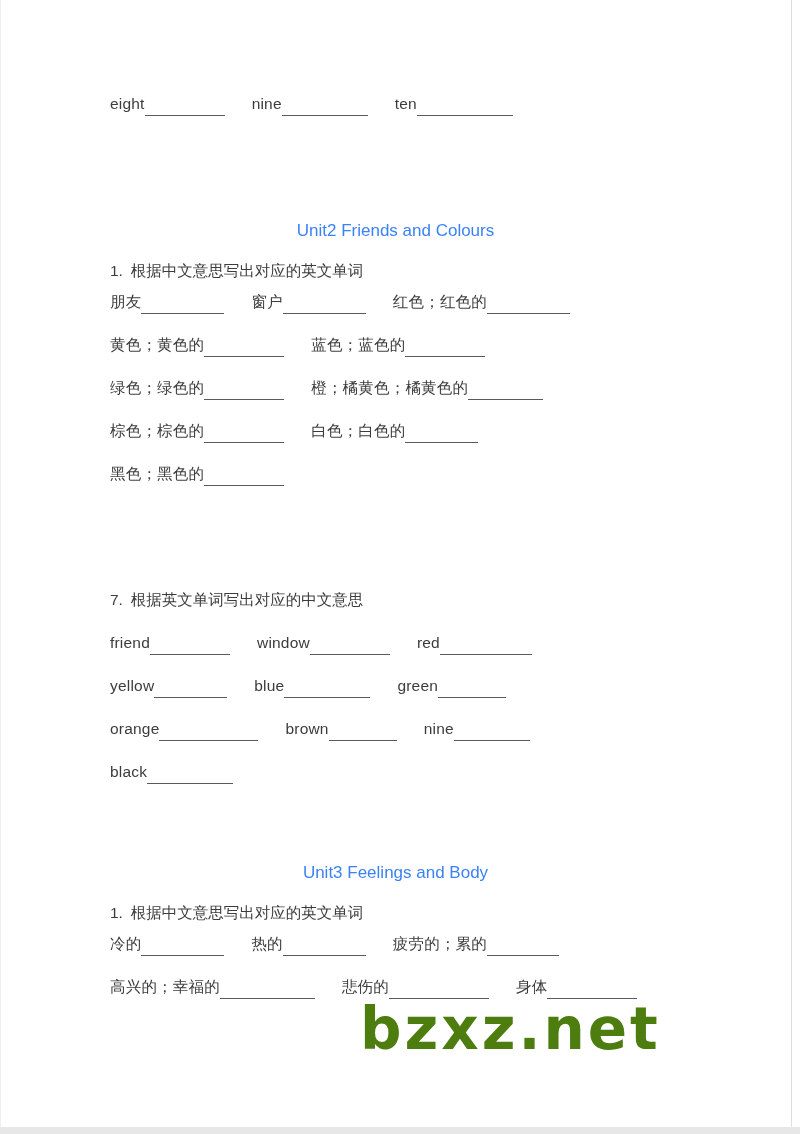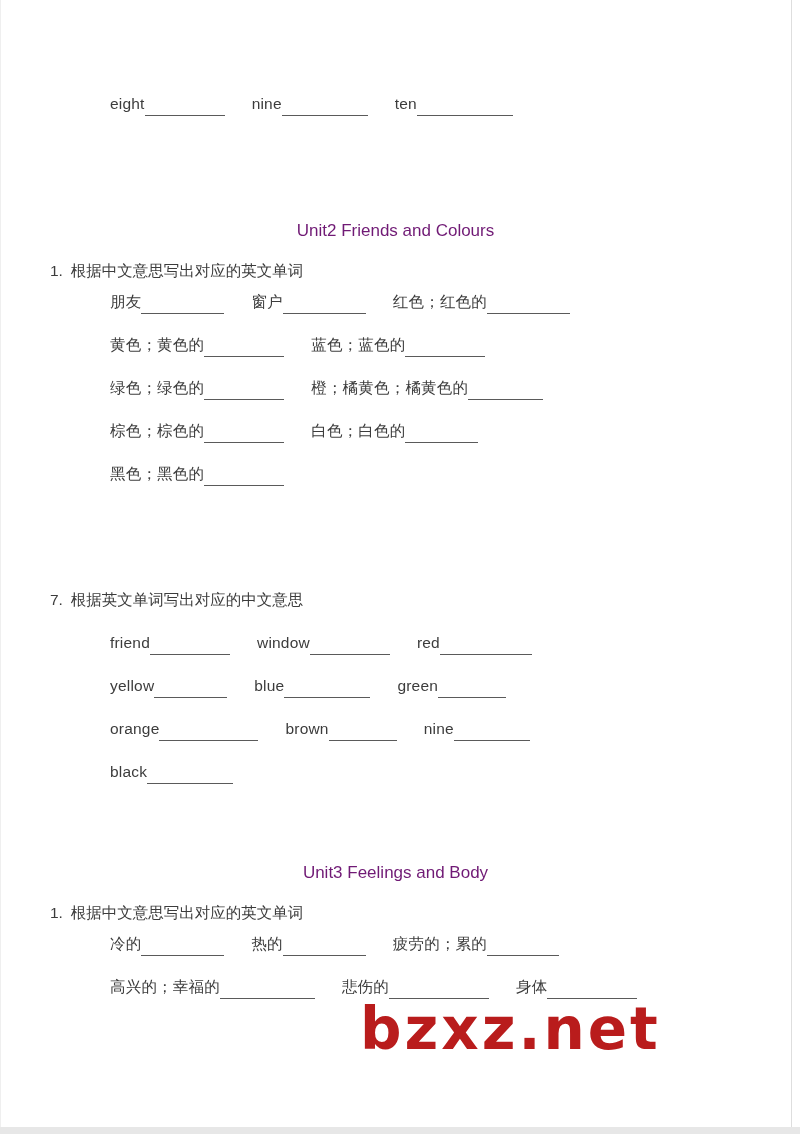--- a/index.html
+++ b/index.html
@@ -31,21 +31,21 @@
     width: 800px; height: 7px;
     background: #e7e7e7;
   }
   .watermark {
     position: absolute; left: 360px; top: 1000px;
     z-index: 0;
     font-family: "DejaVu Sans", sans-serif;
     font-weight: bold;
     font-size: 58px; line-height: 1;
     letter-spacing: 3px;
-    color: #b91c1c;
+    color: #4d7c0f;
     user-select: none;
   }
   .flow { position: relative; z-index: 1; }
 
   .rows-block { padding-left: 110px; }
   .intro-rows { padding-top: 93px; }
 
   .fill-row {
     display: flex;
     align-items: baseline;
@@ -63,29 +63,29 @@
     border-bottom: 1.5px solid #5a5a5a;
     transform: translateY(2px);
     align-self: flex-end;
   }
 
   .unit-title {
     width: 791px;
     text-align: center;
     font-size: 17px;
     line-height: 22px;
-    color: #701a75;
+    color: #3b82f6;
     margin: 0;
     font-weight: normal;
   }
   .unit2-title { margin-top: 106px; }
   .unit3-title { margin-top: 80px; }
 
   .part-heading {
-    padding-left: 50px;
+    padding-left: 110px;
     font-size: 15.5px;
     line-height: 21px;
     margin: 18px 0 0 0;
   }
   .part2-heading { margin-top: 105px; }
 
   .section-rows { margin-top: 10px; }
   .part2-rows   { margin-top: 22px; }
 </style>
 </head>

